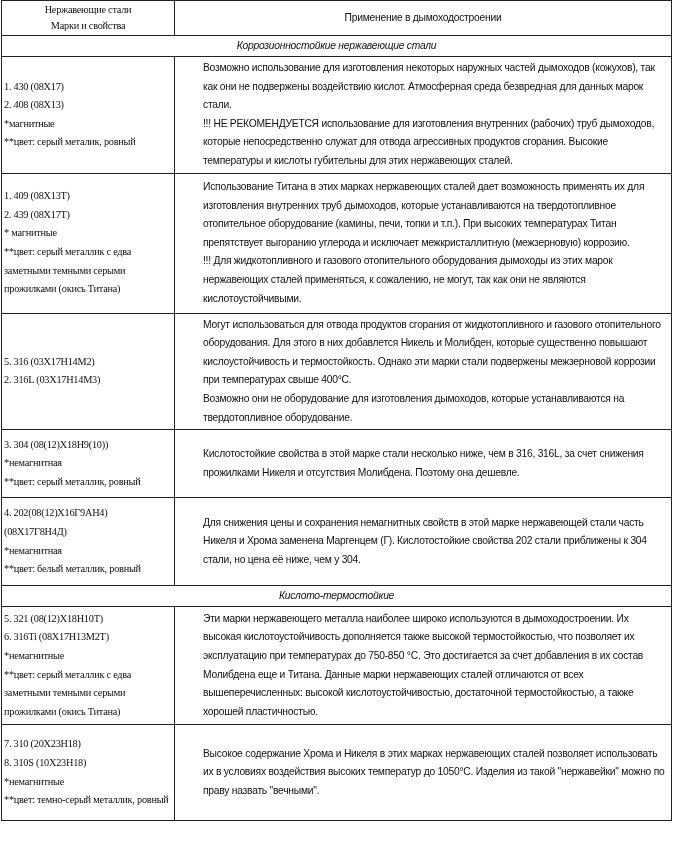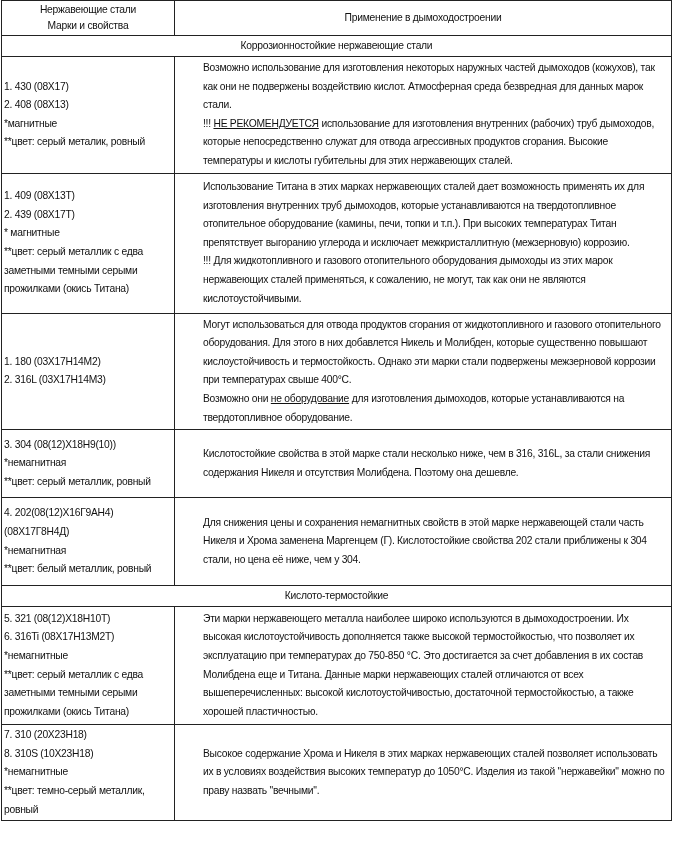--- a/index.html
+++ b/index.html
@@ -1,22 +1,22 @@
 <!DOCTYPE html>
 <html><head>
 <meta charset="utf-8">
 <style>
   html, body { margin: 0; padding: 0; background: #fff; }
   body { width: 673px; height: 842px; overflow: hidden; font-family: "Liberation Sans Narrow", "Liberation Sans", sans-serif; color: #111; }
   table { border-collapse: collapse; width: 671px; margin-left: 1px; table-layout: fixed; font-size: 10.3px; line-height: 18.6px; letter-spacing: -0.25px; }
   td, th { border: 1.5px solid #222; padding: 0 2px; vertical-align: middle; font-weight: normal; }
-  .c1 { width: 168px; }
+  .c1 { width: 168px; font-family: Liberation Serif, serif; }
   .hdr { text-align: center; height: 34px; line-height: 16px; }
-  .sec { text-align: center; height: 20px; line-height: 16px; }
-  .underline { text-decoration: underline; }
+  .sec { text-align: center; font-style: italic; height: 20px; line-height: 16px; }
+  .underline { }
   .pad { padding-top: 2px; padding-bottom: 2px; padding-left: 28px; }
 </style>
 </head>
 <body>
 
 <table>
   <tbody>
       <tr>
     <th class="hdr c1">
       <div>Нержавеющие стали</div>
@@ -49,35 +49,35 @@
       <div>**цвет: серый металлик с едва заметными темными серыми прожилками (окись Титана)</div>
     </td>
     <td class="pad">
       <div>Использование Титана в этих марках нержавеющих сталей дает возможность применять их для изготовления внутренних труб дымоходов, которые устанавливаются на твердотопливное отопительное оборудование (камины, печи, топки и т.п.). При высоких температурах Титан препятствует выгоранию углерода и исключает межкристаллитную (межзерновую) коррозию.</div>
       <div>!!! Для жидкотопливного и газового отопительного оборудования дымоходы из этих марок нержавеющих сталей применяться, к сожалению, не могут, так как они не являются кислотоустойчивыми.</div>
     </td>
   </tr>
 
   <tr style="height:100px">
     <td class="c1">
-      <div>1. 180 (03Х17Н14М2)</div>
+      <div>5. 316 (03Х17Н14М2)</div>
       <div>2. 316L (03Х17Н14М3)</div>
     </td>
     <td class="pad">
       <div>Могут использоваться для отвода продуктов сгорания от жидкотопливного и газового отопительного оборудования. Для этого в них добавлется Никель и Молибден, которые существенно повышают кислоустойчивость и термостойкость. Однако эти марки стали подвержены межзерновой коррозии при температурах свыше 400°С.</div>
       <div><span>Возможно они </span><span class="underline">не оборудование</span><span> для изготовления дымоходов, которые устанавливаются на твердотопливное оборудование.</span></div>
     </td>
   </tr>
   <tr style="height:68px">
     <td class="c1">
       <div>3. 304 (08(12)Х18Н9(10))</div>
       <div>*немагнитная</div>
       <div>**цвет: серый металлик, ровный</div>
     </td>
-    <td class="pad">Кислотостойкие свойства в этой марке стали несколько ниже, чем в 316, 316L, за стали снижения содержания Никеля и отсутствия Молибдена. Поэтому она дешевле.</td>
+    <td class="pad">Кислотостойкие свойства в этой марке стали несколько ниже, чем в 316, 316L, за счет снижения прожилками Никеля и отсутствия Молибдена. Поэтому она дешевле.</td>
   </tr>
   <tr style="height:88px">
     <td class="c1">
       <div>4. 202(08(12)Х16Г9АН4)</div>
       <div>(08Х17Г8Н4Д)</div>
       <div>*немагнитная</div>
       <div>**цвет: белый металлик, ровный</div>
     </td>
     <td class="pad">Для снижения цены и сохранения немагнитных свойств в этой марке нержавеющей стали часть Никеля и Хрома заменена Маргенцем (Г). Кислотостойкие свойства 202 стали приближены к 304 стали, но цена её ниже, чем у 304.</td>
   </tr>

